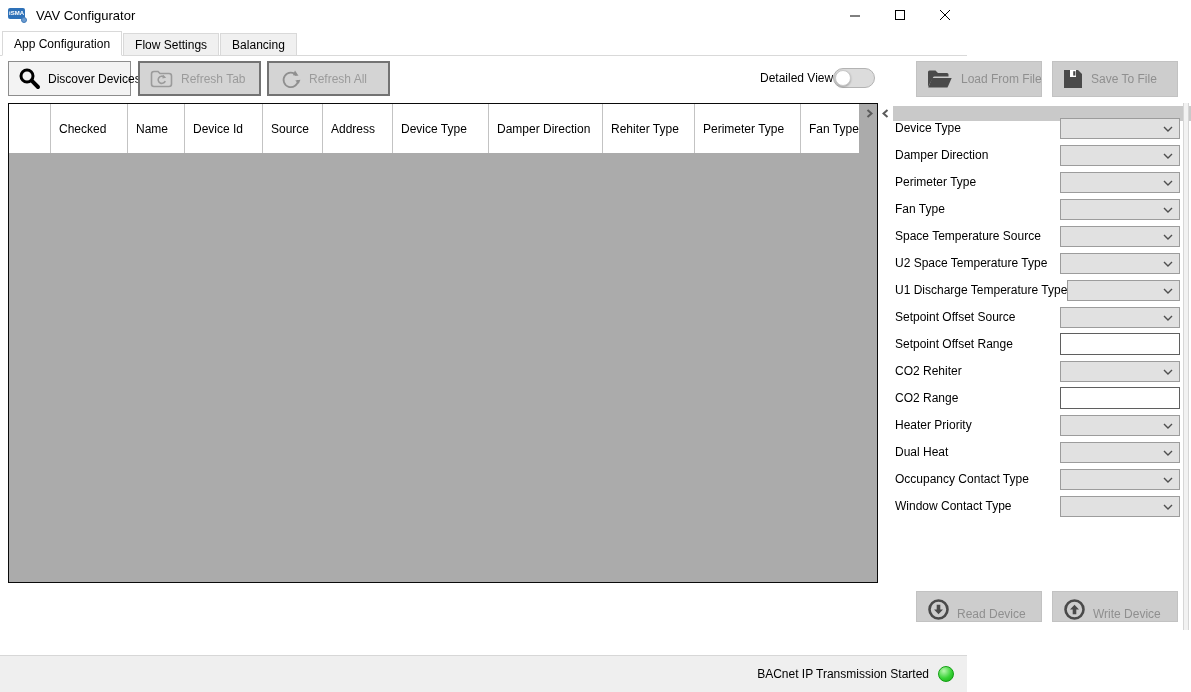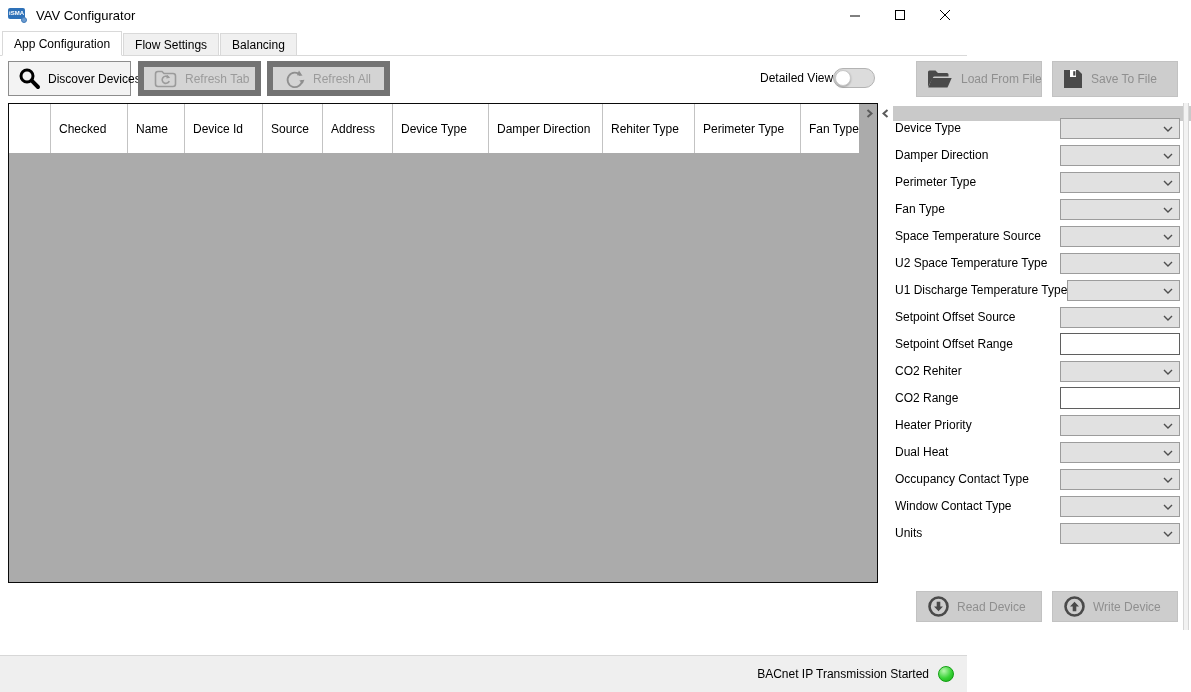--- a/index.html
+++ b/index.html
@@ -25,21 +25,21 @@
   .tab { display:flex; align-items:center; padding:0 11px; font-size:12px; height:22px;
      background:#f0f0f0; border:1px solid #d9d9d9; border-bottom:none; margin-right:1px; white-space:nowrap; }
   .tab.active { height:25px; background:#fff; margin-bottom:-1px; border-bottom:1px solid #fff; z-index:2; }
 
   
   .toolbar { position:relative; height:44px; background:#fff; }
   .btn { position:absolute; display:flex; align-items:center; gap:7px; padding-left:9px;
      font-size:12px; white-space:nowrap; }
   .btn svg { flex:none; display:block; }
   .btn-enabled { background:#f3f3f3; border:1px solid #8d8d8d; color:#000; }
-  .btn-disabled { background:#d4d4d4; border:6px solid #737373; color:#9b9b9b; }
+  .btn-disabled { background:#d4d4d4; border:2px solid #737373; color:#9b9b9b; }
   .btn-file { background:#cdcdcd; border:1px solid #c2c2c2; color:#8f8f8f; }
 
   #btn-discover { left:8px;  top:5px; width:123px; height:35px; }
   #btn-refresh-tab { left:138px; top:5px; width:123px; height:35px; }
   #btn-refresh-all { left:267px; top:5px; width:123px; height:35px; }
   .detailed-wrap { position:absolute; left:760px; top:11px; height:22px; display:flex; align-items:center; gap:0; }
   .detailed-label { font-size:12px; }
   .toggle { width:42px; height:20px; border-radius:10px; background:#dcdcdc; border:1px solid #b3b3b3; position:relative; }
   .toggle .knob { position:absolute; left:1px; top:1px; width:16px; height:16px; border-radius:50%;
      background:#fff; border:1px solid #c9c9c9; box-shadow:0 1px 2px rgba(0,0,0,.25); }
@@ -63,21 +63,21 @@
   .panel { position:absolute; left:888px; top:117px; width:292px; }
   .field-row { display:flex; align-items:center; height:22px; margin-bottom:5px; }
   .field-label { flex:1; font-size:12px; padding-left:7px; white-space:nowrap; }
   .combo { width:120px; height:21px; background:#e1e1e1; border:1px solid #9c9c9c;
      position:relative; display:flex; align-items:center; padding-left:5px; font-size:12px; }
   .combo .chev { position:absolute; right:6px; top:7px; }
   .textbox { width:120px; height:22px; background:#fff; border:1px solid #5f5f5f; font-size:12px; padding:0 4px;
      font-family:"Liberation Sans", sans-serif; }
   #btn-read  { left:916px; top:591px; width:126px; height:31px; }
   #btn-write { left:1052px; top:591px; width:126px; height:31px; }
-  .btn-abs { position:absolute; display:flex; align-items:center; gap:7px; padding-left:10px; font-size:12px;
+  .btn-abs { position:absolute; display:flex; align-items:flex-end; gap:7px; padding-left:10px; font-size:12px;
      background:#cdcdcd; border:1px solid #c2c2c2; color:#8f8f8f; white-space:nowrap; }
   .vstrip { position:absolute; left:1183px; top:103px; width:6px; height:527px;
      background:#f2f2f2; border-left:1px solid #d6d6d6; border-right:1px solid #d6d6d6; }
 
   
   .statusbar { position:absolute; left:0; right:0; bottom:0; height:37px; background:#efefef;
      border-top:1px solid #d7d7d7; display:flex; align-items:center; justify-content:flex-end;
      padding-right:13px; gap:9px; font-size:12px; }
   .status-orb { width:16px; height:16px; border-radius:50%; border:1px solid #12a012;
      background:radial-gradient(circle at 35% 28%, #b7f7ae, #38d336 55%, #17a817); }
@@ -320,29 +320,20 @@
       </div>
       <div class="field-row">
         <span class="field-label">Window Contact Type</span>
         <div class="combo">
           <span></span>
           <svg class="chev" width="10" height="6" viewBox="0 0 10 6">
             <polyline points="1,1 5,5 9,1" fill="none" stroke="#4f4f4f" stroke-width="1.4"></polyline>
           </svg>
         </div>
       </div>
-      <div class="field-row">
-        <span class="field-label">Units</span>
-        <div class="combo">
-          <span></span>
-          <svg class="chev" width="10" height="6" viewBox="0 0 10 6">
-            <polyline points="1,1 5,5 9,1" fill="none" stroke="#4f4f4f" stroke-width="1.4"></polyline>
-          </svg>
-        </div>
-      </div>
     </div>
   <div class="vstrip"></div>
 
   <div class="btn-abs" id="btn-read">
     <svg width="23" height="23" viewBox="0 0 23 23">
       <circle cx="11.5" cy="11.5" r="9" fill="none" stroke="#4a4a4a" stroke-width="2.6"></circle>
       <polygon points="11.5,16.3 7,11.5 9.7,11.5 9.7,6.7 13.3,6.7 13.3,11.5 16,11.5" fill="#4a4a4a"></polygon>
     </svg>
     <span>Read Device</span>
   </div>

